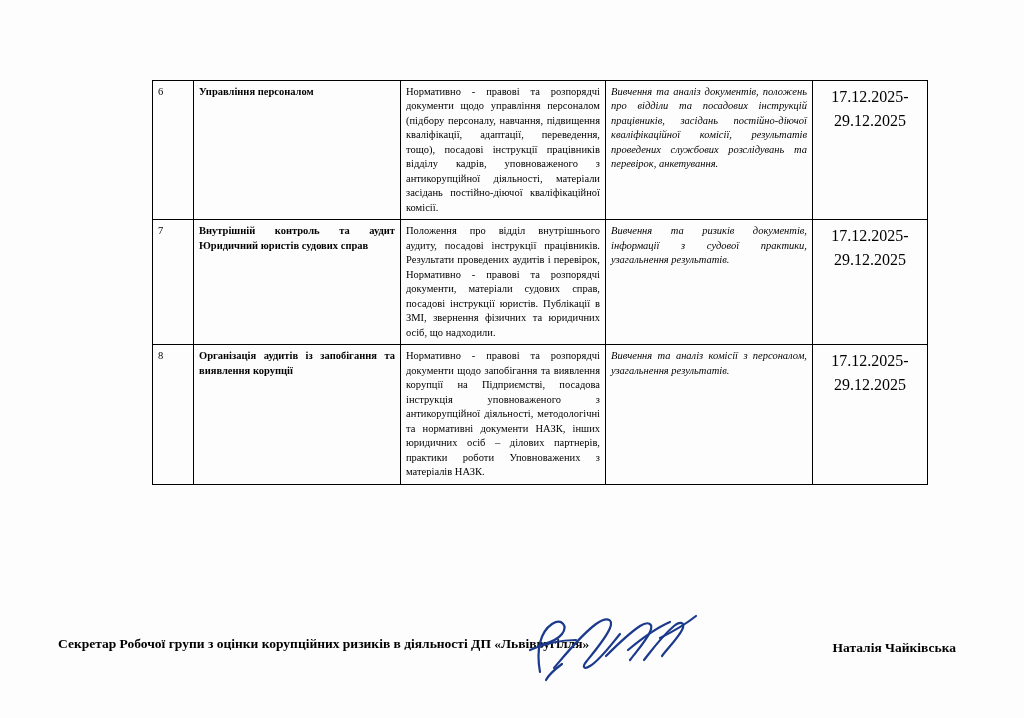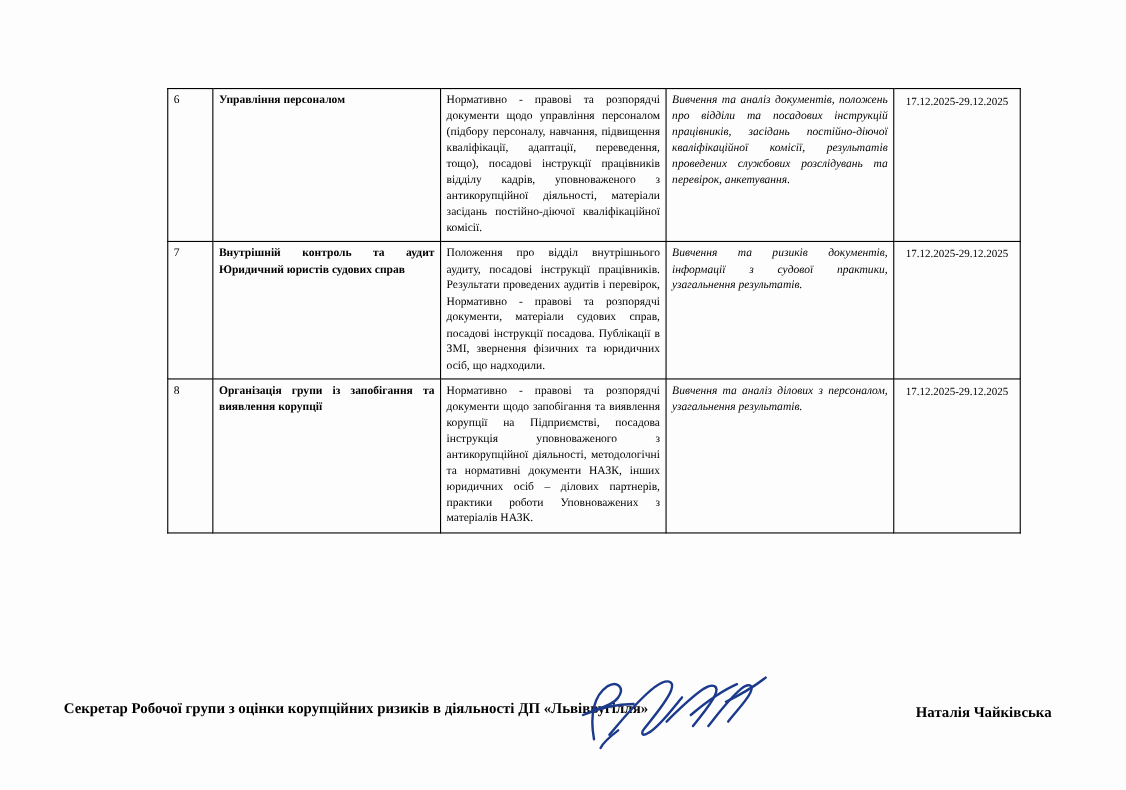--- a/index.html
+++ b/index.html
@@ -44,21 +44,21 @@
   }
   .col-num { width: 30px; text-align: center; vertical-align: top; }
   .col-obj { width: 196px; font-weight: bold; }
   .col-doc { width: 194px; }
   .col-meth { width: 196px; font-style: italic; }
   .col-date { width: 104px; text-align: center; vertical-align: middle; }
 
   .col-num span, .col-date span { display: block; }
   .col-date .date-inner {
     text-align: center;
-    font-size: 10px;
+    font-size: 16px;
     line-height: 1.5;
   }
 
   .cell-text { display: block; }
   .justify-last { text-align: justify; }
 
   .footer {
     position: absolute;
     left: 58px;
     top: 632px;
@@ -117,41 +117,41 @@
           </td>
       </tr>
       <tr>
         <td class="col-num">
             <span>7</span>
           </td>
         <td class="col-obj">
             <span class="cell-text justify-last">Внутрішній контроль та аудит Юридичний юристів судових справ</span>
           </td>
         <td class="col-doc">
-            <span class="cell-text">Положення про відділ внутрішнього аудиту, посадові інструкції працівників. Результати проведених аудитів і перевірок, Нормативно - правові та розпорядчі документи, матеріали судових справ, посадові інструкції посадова. Публікації в ЗМІ, звернення фізичних та юридичних осіб, що надходили.</span>
+            <span class="cell-text">Положення про відділ внутрішнього аудиту, посадові інструкції працівників. Результати проведених аудитів і перевірок, Нормативно - правові та розпорядчі документи, матеріали судових справ, посадові інструкції юристів. Публікації в ЗМІ, звернення фізичних та юридичних осіб, що надходили.</span>
           </td>
         <td class="col-meth">
             <span class="cell-text">Вивчення та ризиків документів, інформації з судової практики, узагальнення результатів.</span>
           </td>
         <td class="col-date">
             <span class="date-inner">17.12.2025-29.12.2025</span>
           </td>
       </tr>
       <tr>
         <td class="col-num">
             <span>8</span>
           </td>
         <td class="col-obj">
-            <span class="cell-text">Організація групи із запобігання та виявлення корупції</span>
+            <span class="cell-text">Організація аудитів із запобігання та виявлення корупції</span>
           </td>
         <td class="col-doc">
             <span class="cell-text">Нормативно - правові та розпорядчі документи щодо запобігання та виявлення корупції на Підприємстві, посадова інструкція уповноваженого з антикорупційної діяльності, методологічні та нормативні документи НАЗК, інших юридичних осіб – ділових партнерів, практики роботи Уповноважених з матеріалів НАЗК.</span>
           </td>
         <td class="col-meth">
-            <span class="cell-text">Вивчення та аналіз ділових з персоналом, узагальнення результатів.</span>
+            <span class="cell-text">Вивчення та аналіз комісії з персоналом, узагальнення результатів.</span>
           </td>
         <td class="col-date">
             <span class="date-inner">17.12.2025-29.12.2025</span>
           </td>
       </tr>
     </tbody>
   </table>
 
   <div class="footer">
     <div class="footer-title">Секретар Робочої групи з оцінки корупційних ризиків в діяльності ДП «Львіввугілля»</div>

